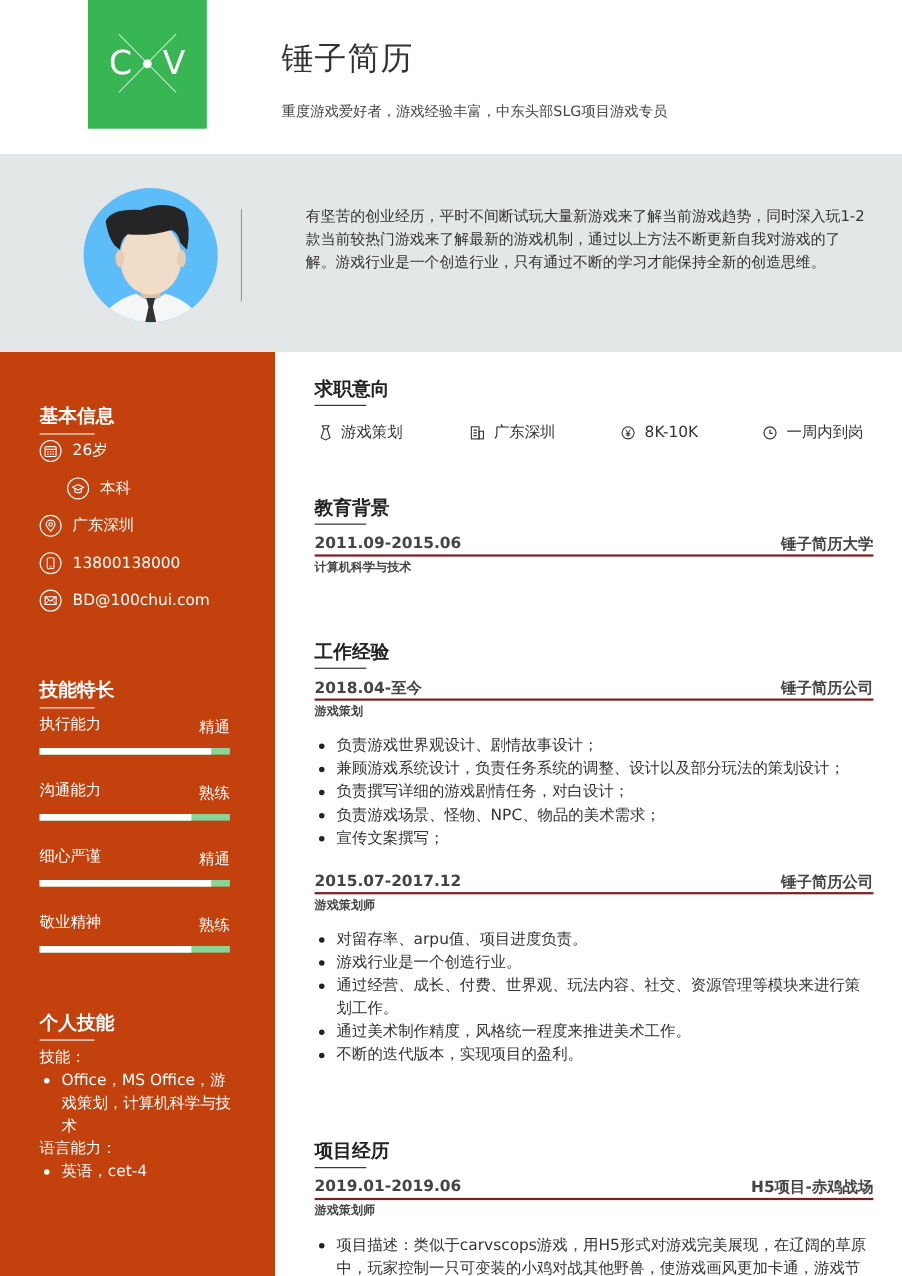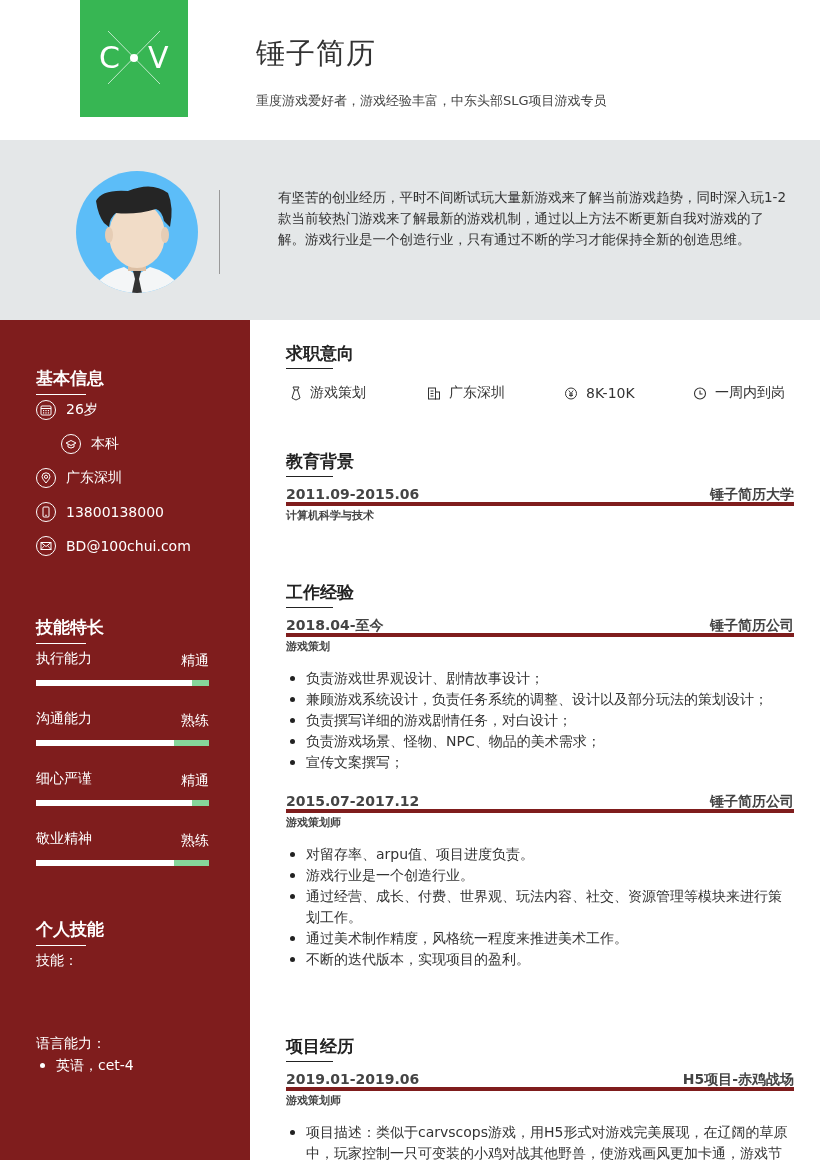--- a/index.html
+++ b/index.html
@@ -13,21 +13,21 @@
   .title { position: absolute; left: 256px; top: 34px; font-size: 29px; color: #333; letter-spacing: 1px; }
   .subtitle { position: absolute; left: 256px; top: 92px; font-size: 13px; color: #444; }
 
   
   .intro { position: absolute; left: 0; top: 140px; width: 820px; height: 180px; background: #e4e7e8; }
   .avatar { position: absolute; left: 76px; top: 171px; width: 122px; height: 122px; border-radius: 50%; overflow: hidden; background: #5cbdf8; }
   .intro-divider { position: absolute; left: 219px; top: 190px; width: 1px; height: 84px; background: #999; }
   .intro-text { position: absolute; left: 278px; top: 187px; width: 510px; font-size: 13.5px; line-height: 21px; color: #333; }
 
   
-  .sidebar { position: absolute; left: 0; top: 320px; width: 250px; height: 840px; background: #7f1d1d; color: #fff; }
+  .sidebar { position: absolute; left: 0; top: 320px; width: 250px; height: 840px; background: #c2410c; color: #fff; }
   .side-h { position: absolute; left: 36px; font-size: 17px; font-weight: bold; color: #fff; }
   .side-h::after { content: ""; position: absolute; left: 0; bottom: -5px; width: 50px; height: 1.5px; background: #fff; }
   .info-row { position: absolute; left: 36px; height: 20px; display: flex; align-items: center; justify-content: center; }
   .info-icon { width: 20px; height: 20px; border: 1.3px solid #fff; border-radius: 50%; display: flex; align-items: center; justify-content: center; }
   .info-text { margin-left: 10px; font-size: 14px; color: #fff; }
 
   .skill { position: absolute; left: 36px; width: 173px; }
   .skill-name { position: absolute; left: 0; top: 0; font-size: 14px; }
   .skill-level { position: absolute; right: 0; top: 2px; font-size: 14px; }
   .skill-bar { position: absolute; left: 0; top: 30px; width: 173px; height: 6px; background: #86d69a; }
@@ -36,21 +36,21 @@
   .ps-label { position: absolute; left: 36px; font-size: 14px; font-weight: normal; }
   .ps-list { position: absolute; left: 36px; width: 180px; list-style: none; font-size: 14px; line-height: 21px; }
   .ps-list li { position: relative; padding-left: 20px; }
   .ps-list li::before { content: ""; position: absolute; left: 4px; top: 8px; width: 5px; height: 5px; border-radius: 50%; background: #fff; }
 
   
   .sec-h { position: absolute; left: 286px; font-size: 17px; font-weight: bold; color: #222; }
   .sec-h::after { content: ""; position: absolute; left: 0; bottom: -4px; width: 47px; height: 1.5px; background: #222; }
   .job-item { position: absolute; top: 381px; height: 24px; display: flex; align-items: center; font-size: 14px; color: #333; }
   .job-item svg { margin-right: 8px; }
-  .row-head { position: absolute; left: 286px; width: 508px; height: 22px; border-bottom: 4px solid #7f1d1d; }
+  .row-head { position: absolute; left: 286px; width: 508px; height: 22px; border-bottom: 2px solid #7f1d1d; }
   .row-date { position: absolute; left: 0; top: 2px; font-size: 14px; font-weight: bold; color: #444; }
   .row-org { position: absolute; right: 0; top: 2px; font-size: 14px; font-weight: bold; color: #444; }
   .row-role { position: absolute; left: 286px; font-size: 11px; font-weight: bold; color: #444; }
   .bullets { position: absolute; left: 286px; width: 508px; list-style: none; font-size: 14px; line-height: 21px; color: #333; }
   .bullets li { position: relative; padding-left: 20px; }
   .bullets li::before { content: ""; position: absolute; left: 4px; top: 8px; width: 5px; height: 5px; border-radius: 50%; background: #222; }
 </style>
 </head>
 <body>
 
@@ -171,20 +171,23 @@
   <div class="skill" style="top:510px;">
     <span class="skill-name">敬业精神</span>
     <span class="skill-level">熟练</span>
     <div class="skill-bar">
         <div class="skill-fill" style="width:80%;"></div>
       </div>
   </div>
 
   <div class="side-h" style="top:598px;">个人技能</div>
   <div class="ps-label" style="top:632px;">技能：</div>
+  <ul class="ps-list" style="top:652px;">
+    <li>Office，MS Office，游戏策划，计算机科学与技术</li>
+  </ul>
   <div class="ps-label" style="top:715px;">语言能力：</div>
   <ul class="ps-list" style="top:735px;">
     <li>英语，cet-4</li>
   </ul>
 </div>
 
 <div class="sec-h" style="top:342px;">求职意向</div>
 <div class="job-item" style="left:290px;">
   <svg width="12" height="16" viewBox="0 0 12 16">
       <path d="M3 2 L9 2 L7.5 5 L10 13 L6 15 L2 13 L4.5 5 Z" fill="none" stroke="#333" stroke-width="1"></path>

